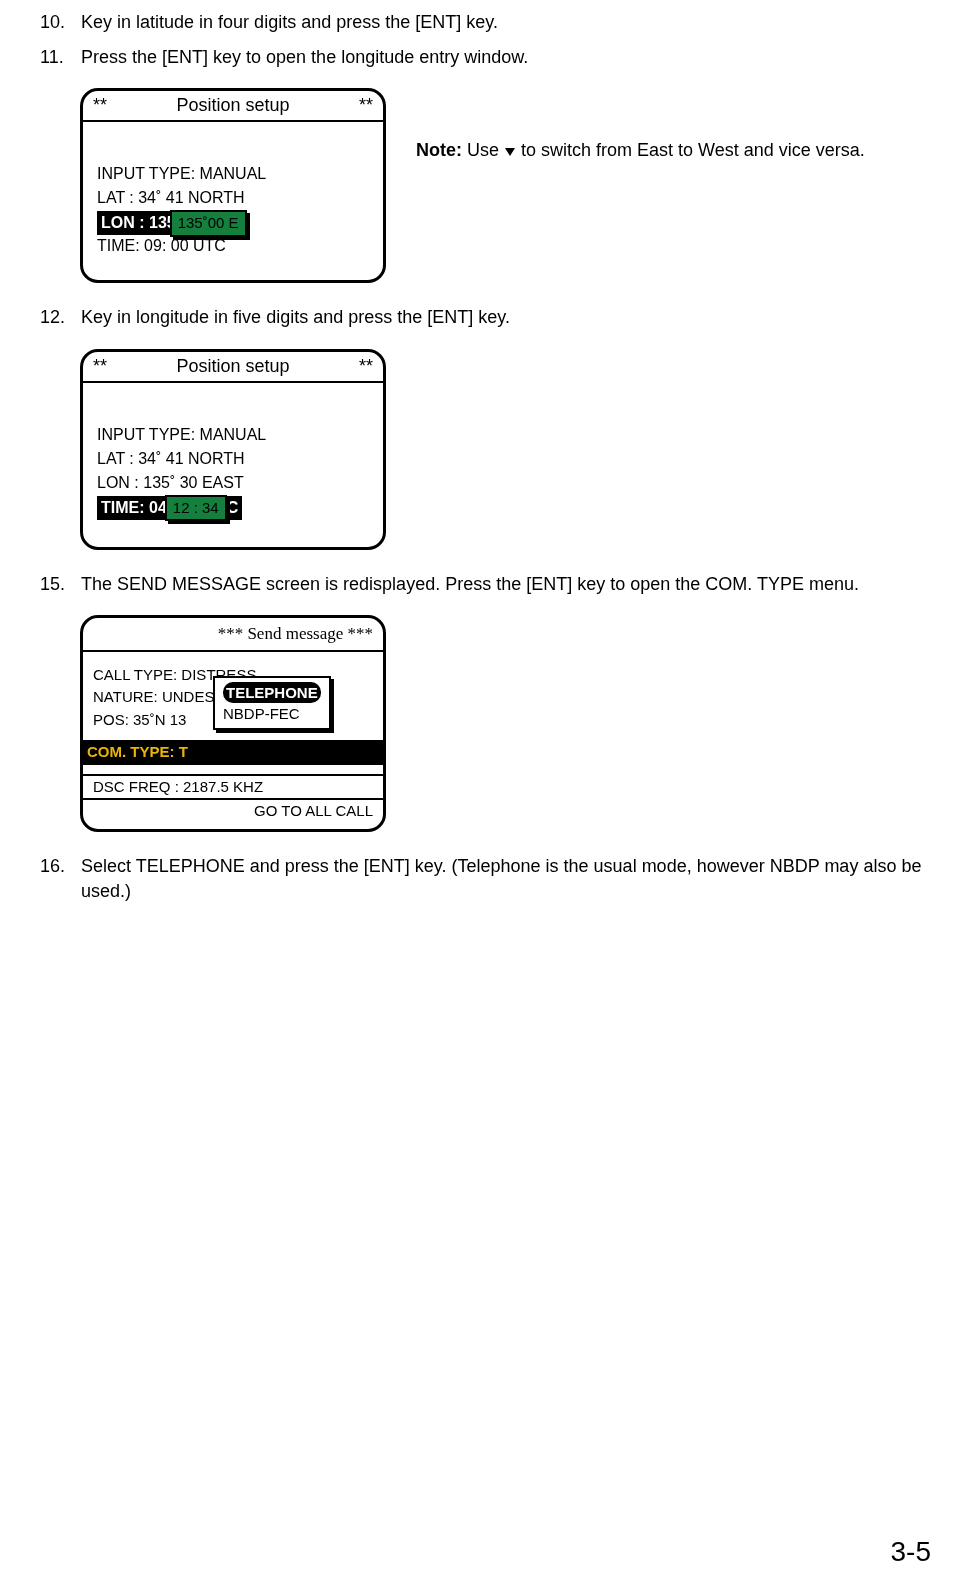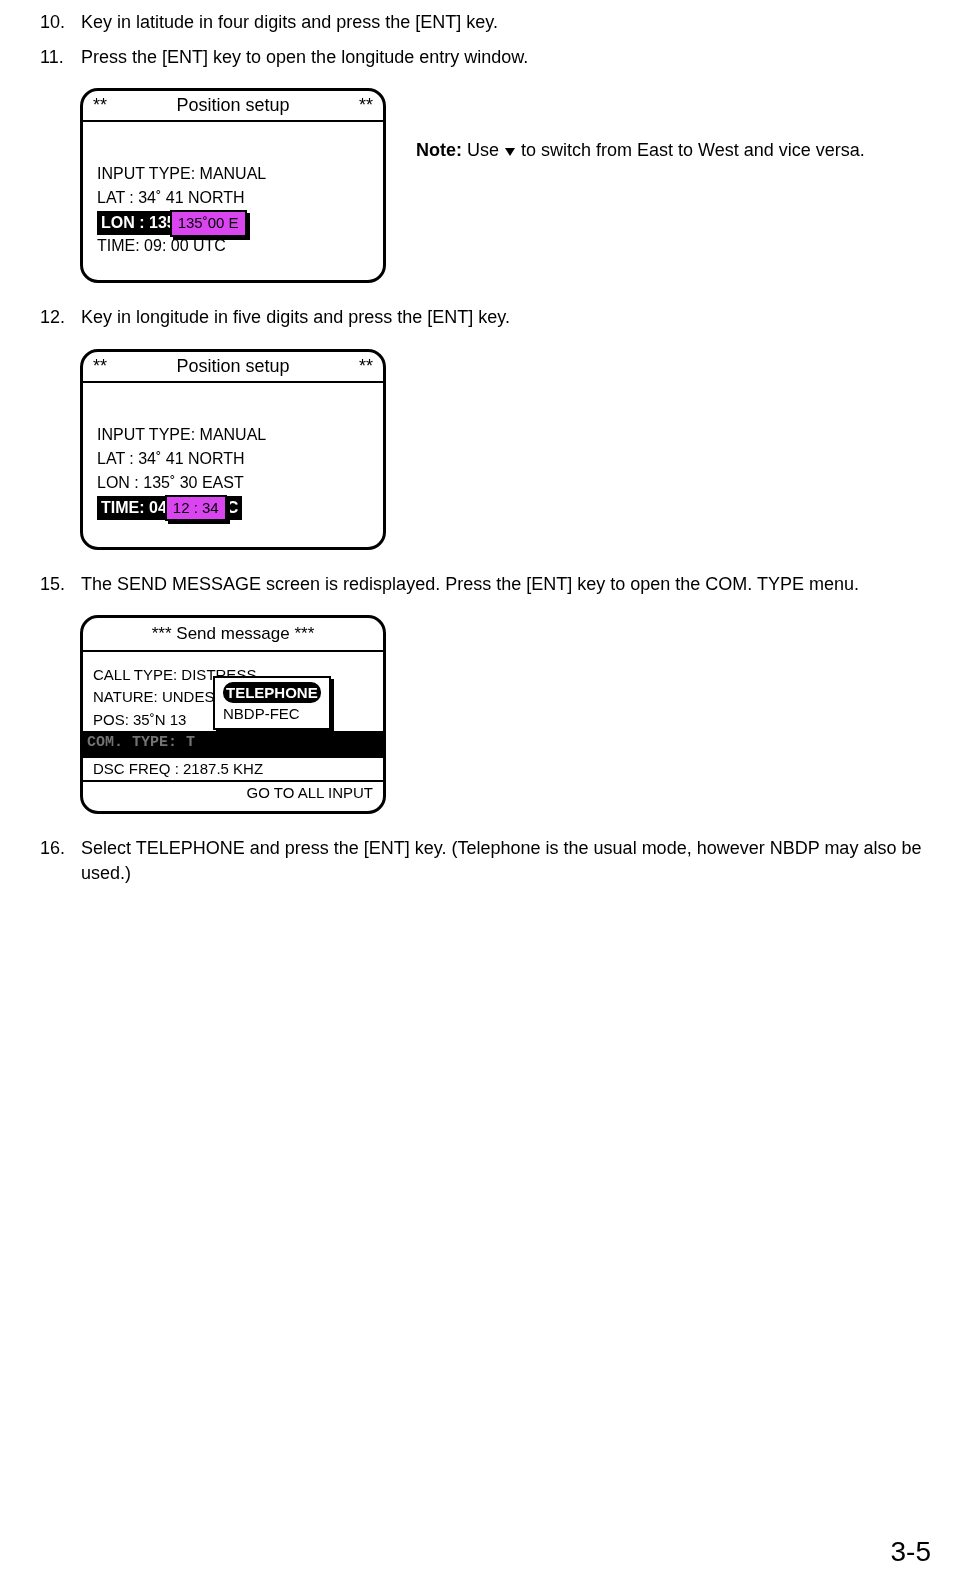--- a/index.html
+++ b/index.html
@@ -5,29 +5,29 @@
   html,body{margin:0;padding:0;background:#fff;color:#000;font-family:Arial,Helvetica,sans-serif;font-size:18px;}
   .page{width:971px;min-height:1578px;margin:0 auto;padding:0 30px 0 40px;box-sizing:border-box;position:relative;}
   .step{margin:10px 0;line-height:1.4;}
   .step-num{display:inline-block;width:36px;vertical-align:top;}
   .step-text{display:inline-block;width:860px;vertical-align:top;}
   .screen-row{display:flex;align-items:flex-start;margin:18px 0 22px 40px;}
   .screen{border:3px solid #000;border-radius:18px;width:300px;padding:0;overflow:hidden;background:#fff;}
   .screen-title{border-bottom:2px solid #000;padding:4px 10px;font-size:18px;display:flex;justify-content:space-between;align-items:center;}
   .screen-body{padding:8px 14px 26px 14px;font-size:16px;line-height:1.5;margin-top:32px;}
   .hl{background:#000;color:#fff;font-weight:bold;padding:0 4px;display:inline-block;}
-  .popup{display:inline-block;border:2px solid #000;background:#d946ef;color:#000;padding:0 6px;font-weight:normal;font-size:15px;box-shadow:3px 3px 0 #000;}
+  .popup{display:inline-block;border:2px solid #000;background:#15803d;color:#000;padding:0 6px;font-weight:normal;font-size:15px;box-shadow:3px 3px 0 #000;}
   .note{margin-left:30px;margin-top:52px;font-size:18px;}
   .note b{font-weight:bold;}
   .tri-down-svg{display:inline-block;vertical-align:middle;}
   .screen3{border:3px solid #000;border-radius:18px;width:300px;margin:18px 0 22px 40px;font-size:15px;line-height:1.5;position:relative;background:#fff;}
-  .s3-title{border-bottom:2px solid #000;padding:3px 10px;font-size:17px;text-align:center;}
+  .s3-title{border-bottom:2px solid #000;padding:3px 10px;font-size:17px;text-align:right;font-family:Liberation Serif, serif;}
   .s3-body{padding:12px 10px 6px 10px;position:relative;}
   .s3-row{white-space:nowrap;}
-  .s3-hl-row{background:#000;color:#737373;font-weight:bold;padding:1px 4px;margin:0 -10px;font-family:Liberation Mono, monospace;}
+  .s3-hl-row{background:#000;color:#eab308;font-weight:bold;padding:1px 4px;margin:9px -10px;}
   .s3-sep{border-top:2px solid #000;margin:0 -10px;}
   .s3-popup{position:absolute;top:24px;left:130px;border:2px solid #000;background:#fff;box-shadow:3px 3px 0 #000;padding:4px 8px;font-size:15px;line-height:1.4;}
   .s3-popup .sel{background:#000;color:#fff;font-weight:bold;padding:0 3px;display:block;border-radius:10px;}
   .page-num{position:absolute;bottom:20px;right:40px;font-size:28px;}
   .overlap{position:relative;}
   .under-text{position:absolute;left:62px;top:0;font-size:16px;color:#000;}
 </style>
 </head>
 <body>
 
@@ -101,21 +101,21 @@
   <div class="screen3">
     <div class="s3-title">*** Send message ***</div>
     <div class="s3-body">
       <div class="s3-row">CALL TYPE:      DISTRESS</div>
       <div class="s3-row">NATURE: UNDESIGNATED</div>
       <div class="s3-row">POS: 35˚N 13</div>
       <div class="s3-hl-row">COM. TYPE: T</div>
       <div class="s3-sep"></div>
       <div class="s3-row">DSC FREQ :  2187.5 KHZ</div>
       <div class="s3-sep"></div>
-      <div class="s3-row" style="text-align:right;">GO TO ALL INPUT</div>
+      <div class="s3-row" style="text-align:right;">GO TO ALL CALL</div>
       <div class="s3-popup">
         <span class="sel">TELEPHONE</span>
         <span>NBDP-FEC</span>
       </div>
     </div>
   </div>
 
   <div class="step">
     <span class="step-num">16.</span>
     <span class="step-text">Select TELEPHONE and press the [ENT] key. (Telephone is the usual mode, however NBDP may also be used.)</span>

